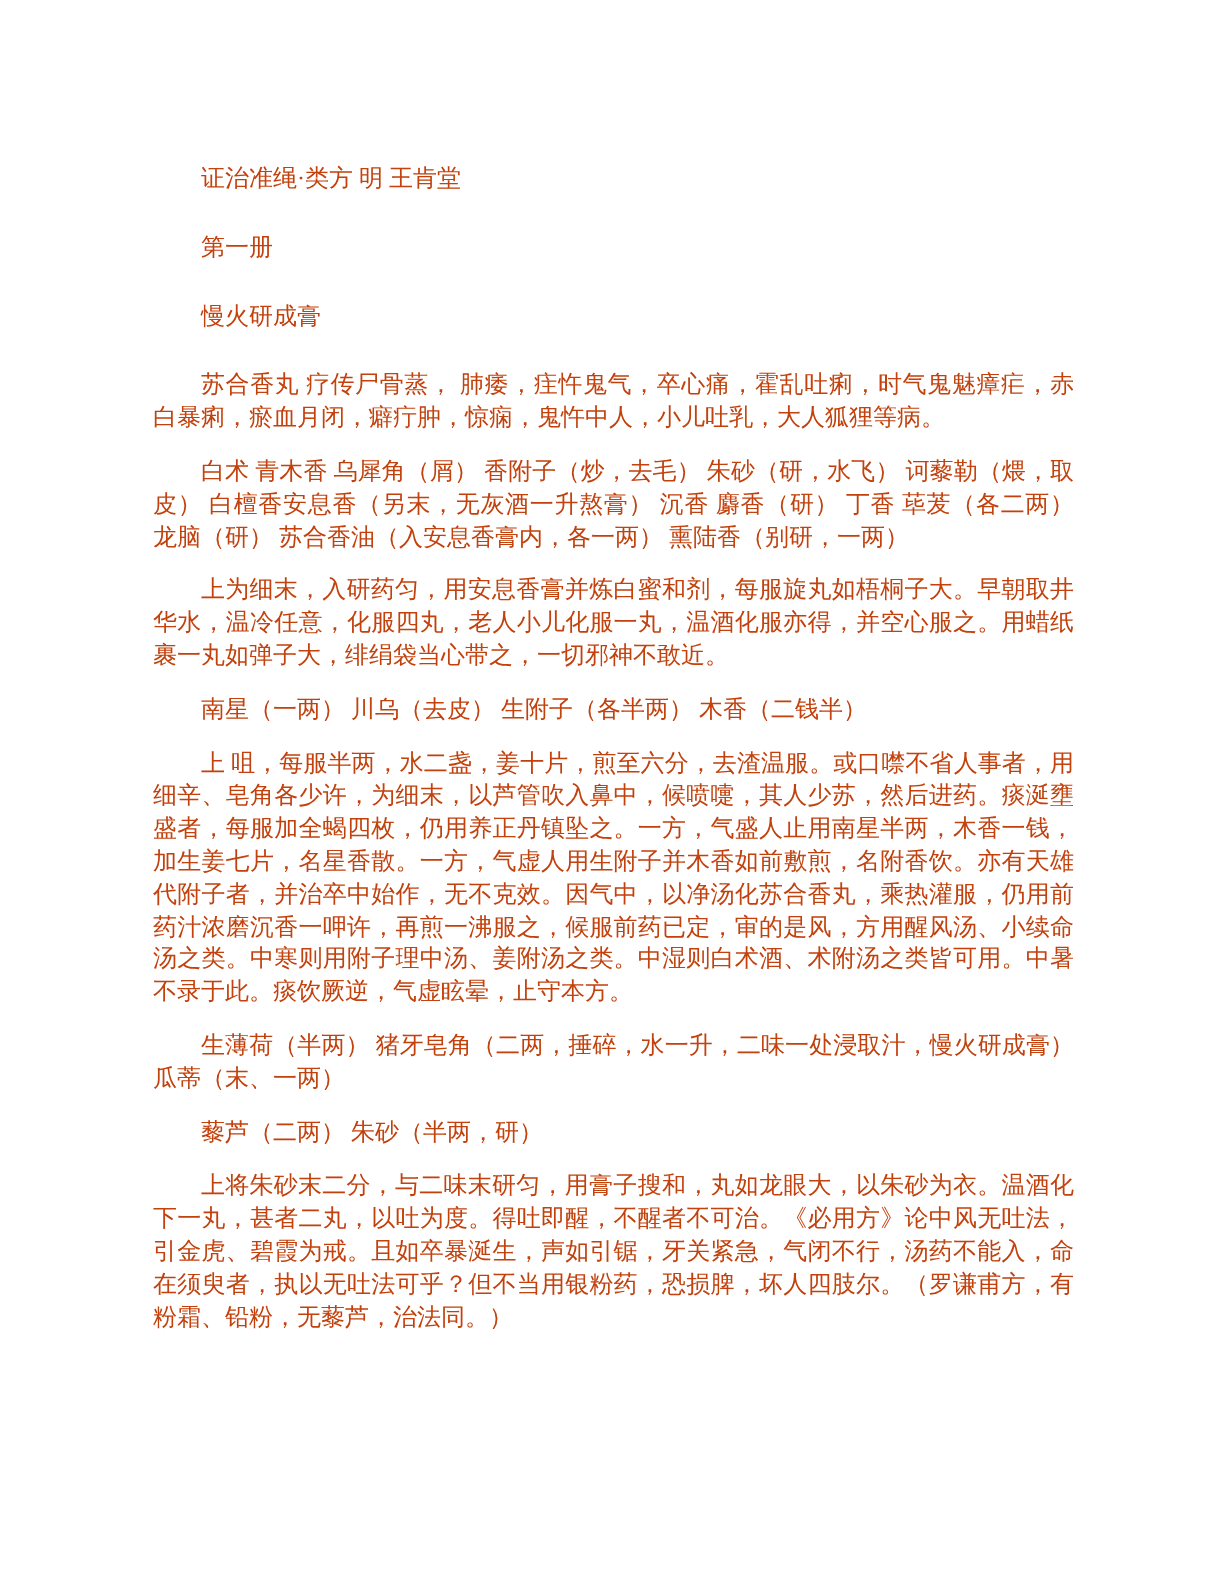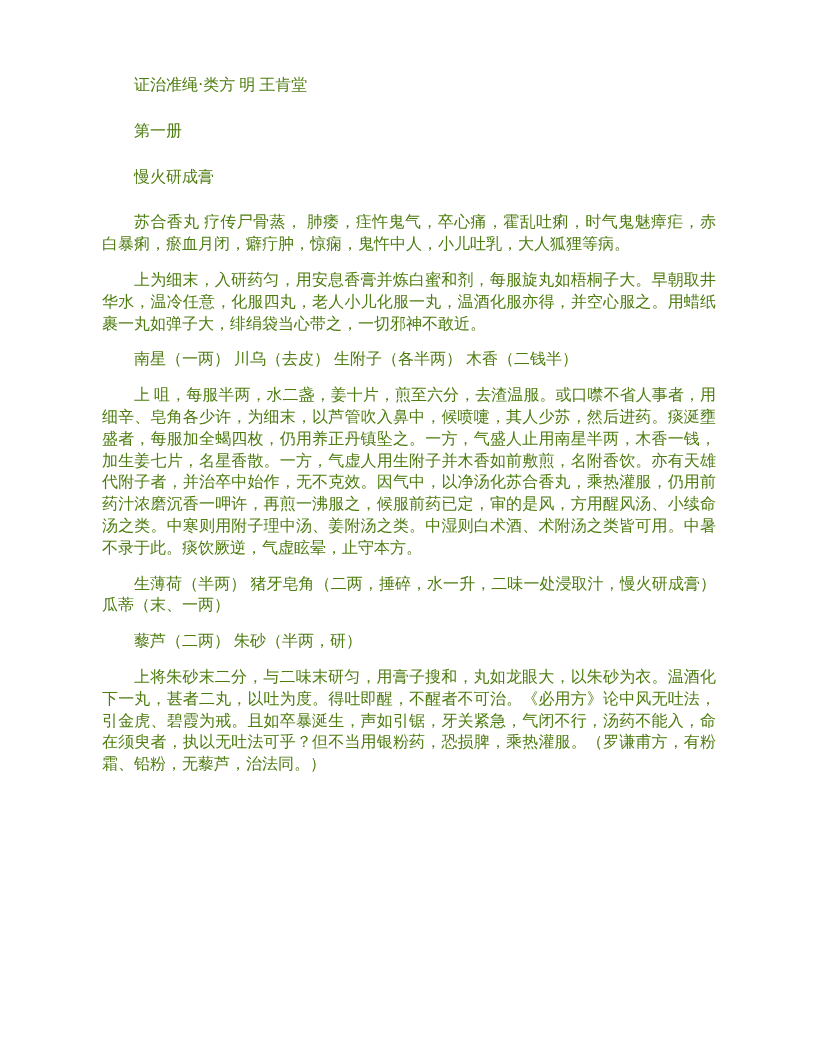--- a/index.html
+++ b/index.html
@@ -6,46 +6,47 @@
     margin: 0;
     padding: 0;
     background: #ffffff;
   }
   .page {
     position: relative;
     width: 816px;
     height: 1056px;
     box-sizing: border-box;
     background: #ffffff;
-    padding: 74px 100px 0 102px;
+    padding: 109px 100px 0 102px;
     overflow: hidden;
     font-family: "Liberation Serif", "DejaVu Serif", serif;
     font-size: 16px;
     line-height: 21.8px;
-    color: #4d7c0f;
+    color: #c2410c;
     text-align: justify;
     text-justify: inter-ideograph;
   }
   .page p {
     margin: 0 0 14px 0;
     text-indent: 2em;
     word-break: break-all;
   }
   .page p.standalone {
     margin-bottom: 24px;
   }
 </style>
 </head>
 <body>
 
 <div class="page">
   <p class="standalone">证治准绳·类方 明 王肯堂</p>
   <p class="standalone">第一册</p>
   <p class="standalone">慢火研成膏</p>
   <p>苏合香丸 疗传尸骨蒸， 肺痿，疰忤鬼气，卒心痛，霍乱吐痢，时气鬼魅瘴疟，赤白暴痢，瘀血月闭，癖疔肿，惊痫，鬼忤中人，小儿吐乳，大人狐狸等病。</p>
+  <p>白术 青木香 乌犀角（屑） 香附子（炒，去毛） 朱砂（研，水飞） 诃藜勒（煨，取皮） 白檀香安息香（另末，无灰酒一升熬膏） 沉香 麝香（研） 丁香 荜茇（各二两） 龙脑（研） 苏合香油（入安息香膏内，各一两） 熏陆香（别研，一两）</p>
   <p>上为细末，入研药匀，用安息香膏并炼白蜜和剂，每服旋丸如梧桐子大。早朝取井华水，温冷任意，化服四丸，老人小儿化服一丸，温酒化服亦得，并空心服之。用蜡纸裹一丸如弹子大，绯绢袋当心带之，一切邪神不敢近。</p>
   <p>南星（一两） 川乌（去皮） 生附子（各半两） 木香（二钱半）</p>
   <p>上 咀，每服半两，水二盏，姜十片，煎至六分，去渣温服。或口噤不省人事者，用细辛、皂角各少许，为细末，以芦管吹入鼻中，候喷嚏，其人少苏，然后进药。痰涎壅盛者，每服加全蝎四枚，仍用养正丹镇坠之。一方，气盛人止用南星半两，木香一钱，加生姜七片，名星香散。一方，气虚人用生附子并木香如前敷煎，名附香饮。亦有天雄代附子者，并治卒中始作，无不克效。因气中，以净汤化苏合香丸，乘热灌服，仍用前药汁浓磨沉香一呷许，再煎一沸服之，候服前药已定，审的是风，方用醒风汤、小续命汤之类。中寒则用附子理中汤、姜附汤之类。中湿则白术酒、术附汤之类皆可用。中暑不录于此。痰饮厥逆，气虚眩晕，止守本方。</p>
   <p>生薄荷（半两） 猪牙皂角（二两，捶碎，水一升，二味一处浸取汁，慢火研成膏） 瓜蒂（末、一两）</p>
   <p>藜芦（二两） 朱砂（半两，研）</p>
-  <p>上将朱砂末二分，与二味末研匀，用膏子搜和，丸如龙眼大，以朱砂为衣。温酒化下一丸，甚者二丸，以吐为度。得吐即醒，不醒者不可治。《必用方》论中风无吐法，引金虎、碧霞为戒。且如卒暴涎生，声如引锯，牙关紧急，气闭不行，汤药不能入，命在须臾者，执以无吐法可乎？但不当用银粉药，恐损脾，乘热灌服。（罗谦甫方，有粉霜、铅粉，无藜芦，治法同。）</p>
+  <p>上将朱砂末二分，与二味末研匀，用膏子搜和，丸如龙眼大，以朱砂为衣。温酒化下一丸，甚者二丸，以吐为度。得吐即醒，不醒者不可治。《必用方》论中风无吐法，引金虎、碧霞为戒。且如卒暴涎生，声如引锯，牙关紧急，气闭不行，汤药不能入，命在须臾者，执以无吐法可乎？但不当用银粉药，恐损脾，坏人四肢尔。（罗谦甫方，有粉霜、铅粉，无藜芦，治法同。）</p>
 
 </div>
 
 </body></html>

